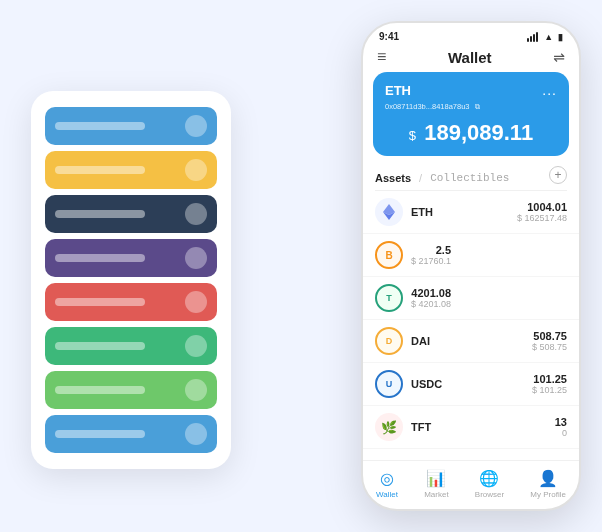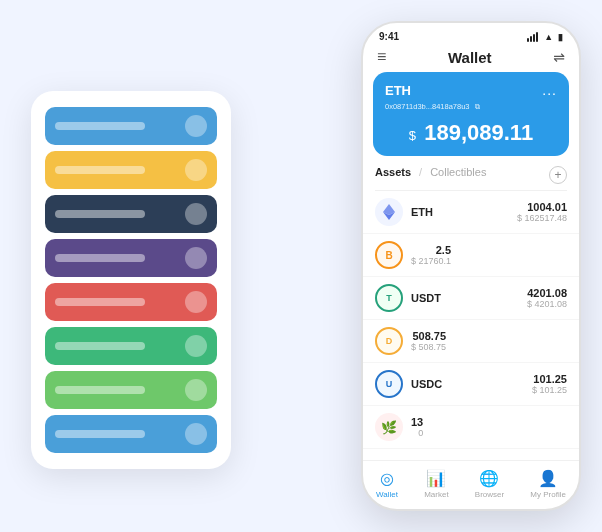--- a/index.html
+++ b/index.html
@@ -177,37 +177,38 @@
     .eth-card-currency {
       font-size: 13px;
       font-weight: 400;
       margin-right: 2px;
     }
 
     
     .assets-header {
       display: flex;
       justify-content: space-between;
-      align-items: flex-start;
+      align-items: flex-end;
       padding: 0 12px 6px;
     }
 
     .assets-tabs {
       display: flex;
       gap: 8px;
       font-size: 11px;
     }
 
     .assets-tab-active {
       color: #222;
       font-weight: 600;
     }
 
     .assets-tab-inactive {
       color: #aaa;
+      font-family: Liberation Mono, monospace;
     }
 
     .assets-add {
       width: 18px;
       height: 18px;
       border: 1.5px solid #ccc;
       border-radius: 50%;
       display: flex;
       align-items: center;
       justify-content: center;
@@ -414,46 +415,47 @@
       <div class="asset-item">
         <div class="asset-icon imbtc" style="border: 2px solid #F7931A; font-size:10px; color:#F7931A; font-weight:bold;">B</div>
         <div class="asset-amounts">
           <div class="asset-amount-main">2.5</div>
           <div class="asset-amount-usd">$ 21760.1</div>
         </div>
       </div>
 
       <div class="asset-item">
         <div class="asset-icon usdt" style="border: 2px solid #26A17B; font-size:9px; color:#26A17B; font-weight:bold;">T</div>
-        <span class="asset-name">USDT</span>
         <div class="asset-amounts">
           <div class="asset-amount-main">4201.08</div>
           <div class="asset-amount-usd">$ 4201.08</div>
         </div>
       </div>
 
       <div class="asset-item">
         <div class="asset-icon dai" style="border: 2px solid #F5AC37; font-size:9px; color:#F5AC37; font-weight:bold;">D</div>
+        <span class="asset-name">DAI</span>
         <div class="asset-amounts">
           <div class="asset-amount-main">508.75</div>
           <div class="asset-amount-usd">$ 508.75</div>
         </div>
       </div>
 
       <div class="asset-item">
         <div class="asset-icon usdc" style="border: 2px solid #2775CA; font-size:9px; color:#2775CA; font-weight:bold;">U</div>
         <span class="asset-name">USDC</span>
         <div class="asset-amounts">
           <div class="asset-amount-main">101.25</div>
           <div class="asset-amount-usd">$ 101.25</div>
         </div>
       </div>
 
       <div class="asset-item">
         <div class="asset-icon tft" style="font-size:13px;">🌿</div>
+        <span class="asset-name">TFT</span>
         <div class="asset-amounts">
           <div class="asset-amount-main">13</div>
           <div class="asset-amount-usd">0</div>
         </div>
       </div>
 
     </div>
 
     <div class="bottom-nav">
       <div class="nav-item">

